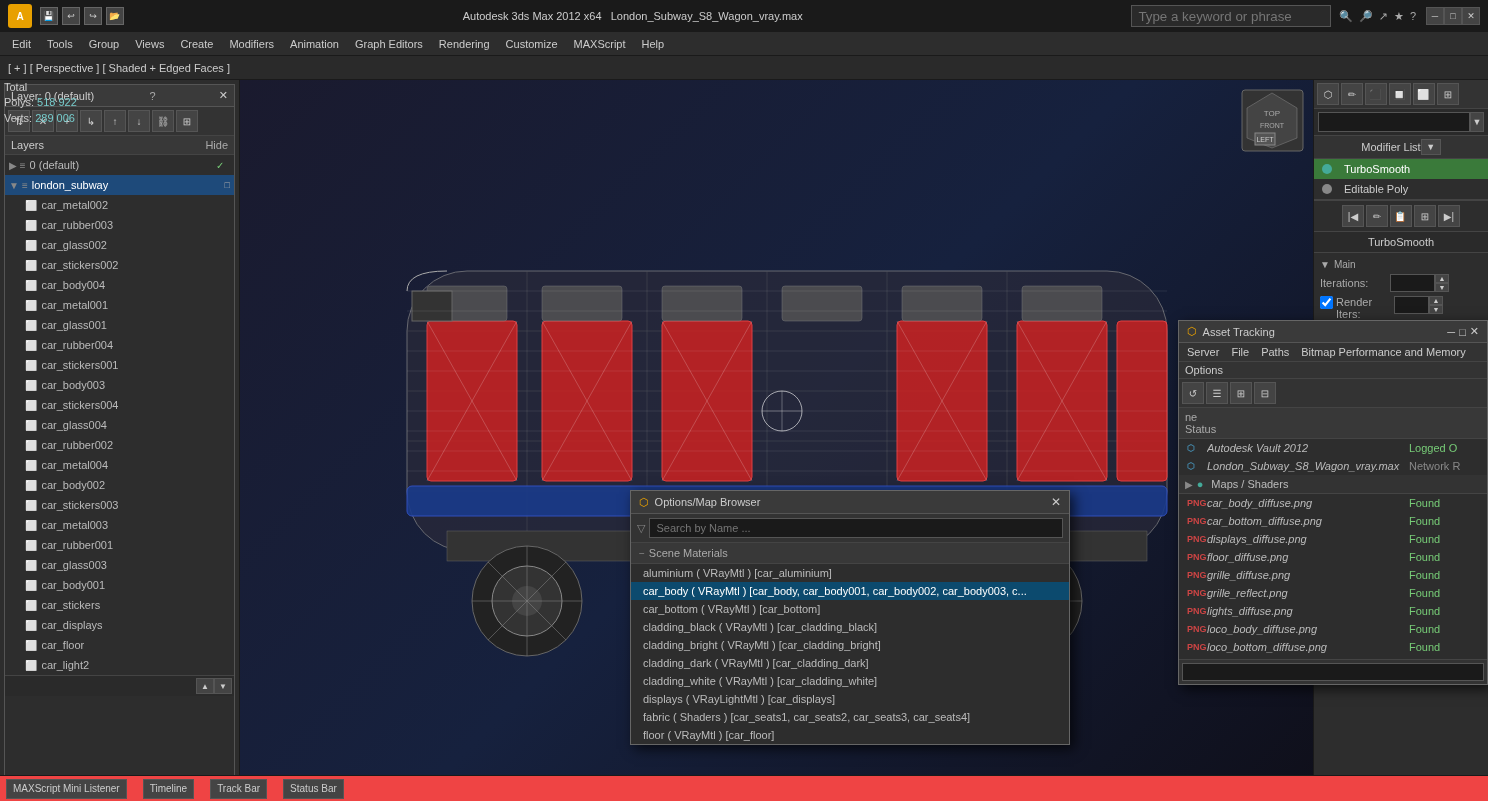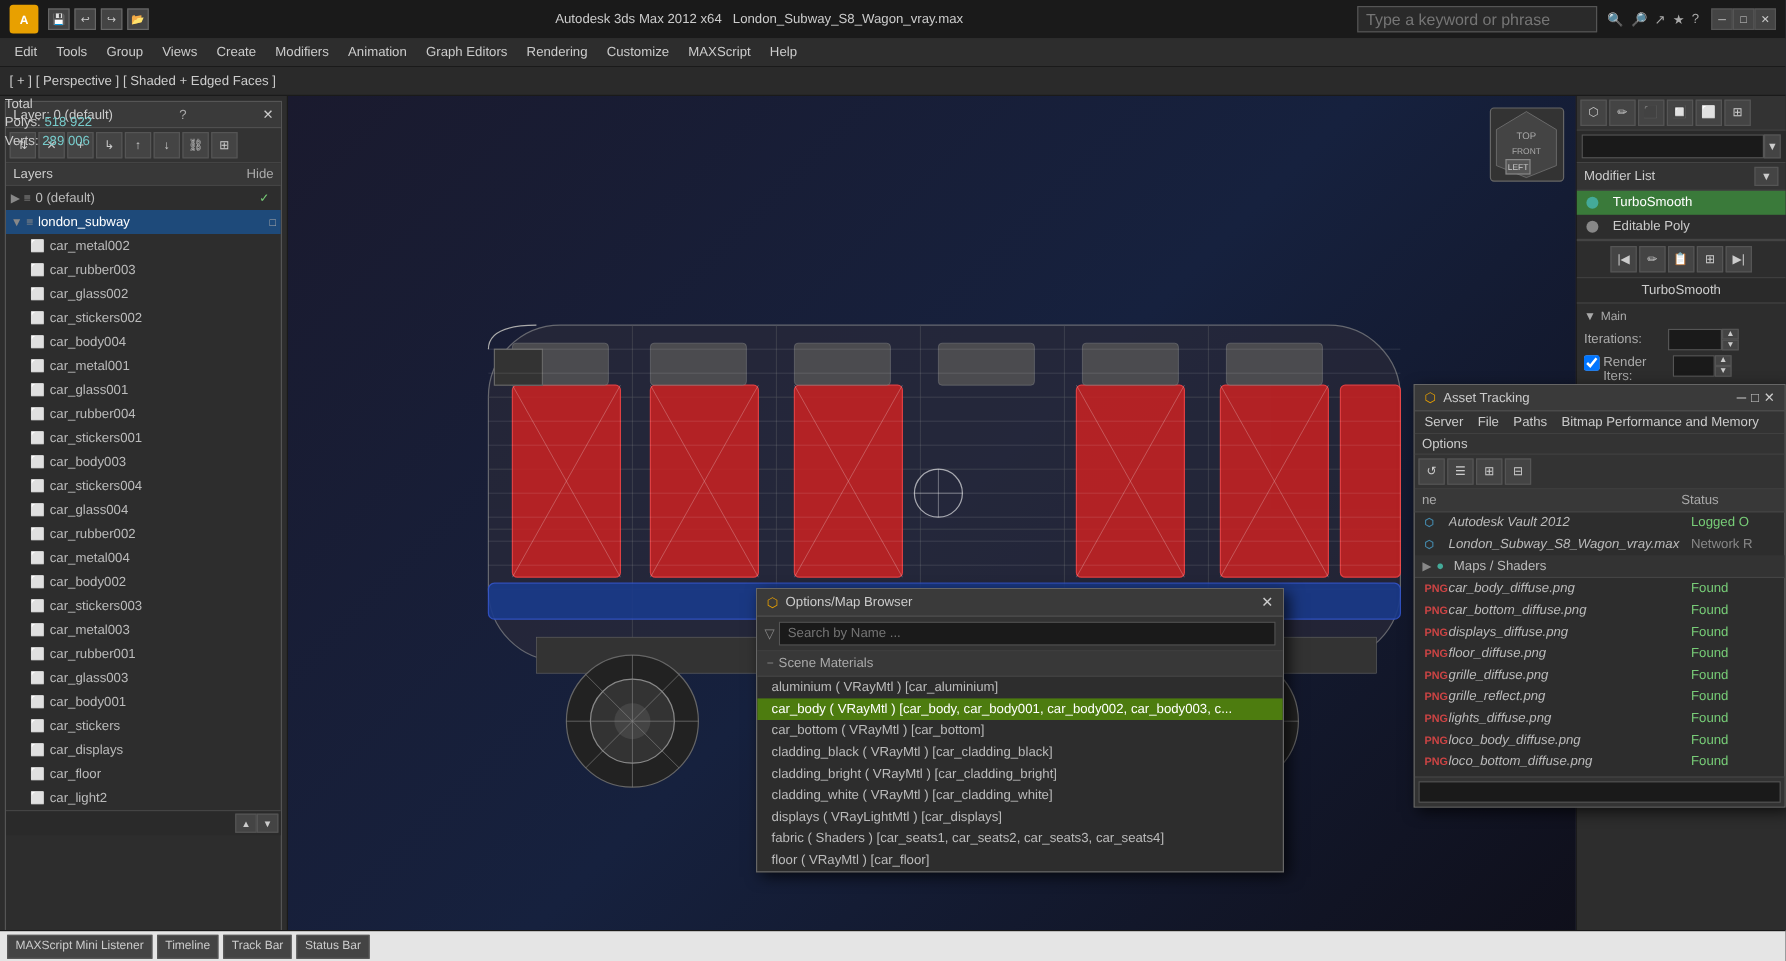--- a/index.html
+++ b/index.html
@@ -77,53 +77,53 @@
     #mat-browser-header { background: #3a3a3a; padding: 4px 8px; display: flex; align-items: center; justify-content: space-between; border-bottom: 1px solid #555; cursor: move; }
     #mat-browser-header .mat-title { color: #ccc; font-size: 11px; display: flex; align-items: center; gap: 6px; }
     #mat-browser-header .mat-close { background: none; border: none; color: #ccc; cursor: pointer; font-size: 12px; }
     #mat-search { padding: 4px 6px; background: #333; border-bottom: 1px solid #444; display: flex; align-items: center; gap: 4px; }
     #mat-search .filter-icon { color: #888; font-size: 11px; }
     #mat-search input { flex: 1; background: #1a1a1a; border: 1px solid #555; color: #ccc; padding: 2px 6px; height: 20px; font-size: 11px; }
     #mat-section-header { padding: 4px 8px; background: #383838; border-bottom: 1px solid #444; display: flex; align-items: center; gap: 4px; }
     #mat-section-header .collapse-icon { color: #888; font-size: 10px; }
     #mat-section-header .section-title { color: #aaa; font-size: 11px; text-align: right; }
     .mat-item { padding: 3px 12px; font-size: 11px; color: #bbb; cursor: pointer; }
-    .mat-item.selected { background: #4d7c0f; color: white; }
+    .mat-item.selected { background: #0c4a6e; color: white; }
     #mat-list { overflow-y: auto; max-height: 220px; }
     #mat-list::-webkit-scrollbar { width: 8px; background: #2a2a2a; }
     #mat-list::-webkit-scrollbar-thumb { background: #555; }
 
     
     #asset-tracking { position: absolute; right: 0; top: 320px; width: 310px; background: #2d2d2d; border: 1px solid #666; z-index: 20; box-shadow: 4px 4px 12px rgba(0,0,0,0.7); }
     #asset-header { background: #3a3a3a; padding: 4px 8px; display: flex; align-items: center; justify-content: space-between; border-bottom: 1px solid #555; cursor: move; }
     #asset-header .asset-title { color: #ccc; font-size: 11px; display: flex; align-items: center; gap: 6px; }
     #asset-header .asset-controls { display: flex; gap: 4px; }
     #asset-header .asset-controls button { background: none; border: none; color: #ccc; cursor: pointer; font-size: 11px; }
     #asset-menubar { display: flex; padding: 2px 4px; border-bottom: 1px solid #444; gap: 4px; background: #333; }
     #asset-menubar .am-item { color: #ccc; font-size: 11px; cursor: pointer; padding: 1px 4px; }
     #asset-toolbar { display: flex; gap: 2px; padding: 3px; border-bottom: 1px solid #444; background: #333; }
     #asset-toolbar button { background: #444; border: 1px solid #555; color: #ccc; width: 22px; height: 22px; cursor: pointer; font-size: 10px; }
-    #asset-table-header { display: flex; padding: 3px 6px; background: #383838; border-bottom: 1px solid #444; font-size: 11px; color: #aaa; }
+    #asset-table-header { display: flex; padding: 3px 6px; background: #383838; border-bottom: 1px solid #444; font-size: 11px; color: #aaa; flex-direction: column; }
     #asset-table-header .col-name { flex: 1; }
     #asset-table-header .col-status { width: 80px; text-align: left; }
     .asset-group { padding: 3px 6px; background: #333; border-bottom: 1px solid #444; font-size: 11px; color: #bbb; display: flex; align-items: center; gap: 4px; cursor: pointer; }
     .asset-group .ag-icon { color: #888; font-size: 10px; }
     .asset-item { display: flex; align-items: center; padding: 2px 8px; font-size: 11px; color: #bbb; cursor: pointer; height: 18px; }
     .asset-item .ai-type { width: 20px; color: #c44; font-size: 9px; font-weight: bold; flex-shrink: 0; }
     .asset-item .ai-name { flex: 1; overflow: hidden; text-overflow: ellipsis; white-space: nowrap; font-style: italic; }
     .asset-item .ai-status { width: 70px; color: #7c7; font-size: 11px; }
     .asset-item .ai-status.network { color: #888; }
     #asset-list { overflow-y: auto; max-height: 220px; }
     #asset-list::-webkit-scrollbar { width: 8px; background: #2a2a2a; }
     #asset-list::-webkit-scrollbar-thumb { background: #555; }
     #asset-footer { display: flex; padding: 3px; border-top: 1px solid #444; background: #333; }
     #asset-footer input { flex: 1; background: #1a1a1a; border: 1px solid #555; color: #ccc; padding: 2px 4px; height: 18px; font-size: 11px; }
 
     
-    #bottom-bar { position: absolute; bottom: 0; left: 0; right: 0; height: 26px; background: #e5e5e5; border-top: 1px solid #1a1a1a; display: flex; align-items: center; padding: 0 6px; gap: 4px; z-index: 30; }
+    #bottom-bar { position: absolute; bottom: 0; left: 0; right: 0; height: 26px; background: #ef4444; border-top: 1px solid #1a1a1a; display: flex; align-items: center; padding: 0 6px; gap: 16px; z-index: 30; }
     #bottom-bar button { background: #444; border: 1px solid #555; color: #ccc; height: 20px; padding: 0 6px; cursor: pointer; font-size: 10px; }
 
     
     .mod-pan-nav { display: flex; gap: 2px; padding: 4px; border-top: 1px solid #444; justify-content: center; }
     .mod-pan-nav button { background: #444; border: 1px solid #555; color: #ccc; width: 22px; height: 22px; cursor: pointer; font-size: 10px; }
 
     .viewport-bg { width: 100%; height: 100%; background: linear-gradient(135deg, #1a1a2e 0%, #16213e 50%, #0f0f1a 100%); }
   </style>
 </head>
 <body>
@@ -448,21 +448,21 @@
       <button style="background:#444;border:1px solid #555;color:#ccc;width:22px;height:22px;cursor:pointer;font-size:10px;">🔲</button>
       <button style="background:#444;border:1px solid #555;color:#ccc;width:22px;height:22px;cursor:pointer;font-size:10px;">⬜</button>
       <button style="background:#444;border:1px solid #555;color:#ccc;width:22px;height:22px;cursor:pointer;font-size:10px;">⊞</button>
     </div>
 
     <div id="modifier-name-bar" style="display:flex; align-items:center; padding:3px 4px; background:#2a2a2a; border-bottom:1px solid #444;">
       <input type="text" style="background: rgb(26, 26, 26); border: 1px solid rgb(85, 85, 85); color: rgb(204, 204, 204); padding: 2px 4px; flex: 1 1 0%; font-size: 11px; height: 20px;">
       <button style="background:#444;border:1px solid #555;color:#ccc;width:20px;height:20px;cursor:pointer;font-size:9px;">▼</button>
     </div>
 
-    <div id="modifier-list-label" style="padding:3px 6px; background:#333; border-bottom:1px solid #444; color:#ccc; font-size:11px; display:flex; align-items:center; justify-content:space-between;">
+    <div id="modifier-list-label" style="padding:3px 6px; background:#333; border-bottom:1px solid #444; color:#ccc; font-size:11px; display:flex; align-items:center; justify-content:center;">
       <span>Modifier List</span>
       <button style="background:#444;border:1px solid #555;color:#ccc;width:20px;height:16px;cursor:pointer;font-size:9px;">▼</button>
     </div>
 
     <div style="border-bottom:1px solid #444;">
       <div class="modifier-stack-item selected" style="display:flex; align-items:center; padding:4px 8px; background:#3a7a3a; color:white; cursor:pointer;">
         <span style="width:10px;height:10px;background:#4a9;border-radius:50%;margin-right:6px;"></span>
         <span>TurboSmooth</span>
       </div>
       <div class="modifier-stack-item" style="display:flex; align-items:center; padding:4px 8px; cursor:pointer; color:#ccc;">
@@ -525,20 +525,21 @@
     <span class="collapse-icon">−</span>
     <span class="section-title">Scene Materials</span>
   </div>
   <div id="mat-list">
 
   <div class="mat-item">aluminium ( VRayMtl ) [car_aluminium]</div>
       <div class="mat-item selected">car_body ( VRayMtl ) [car_body, car_body001, car_body002, car_body003, c...</div>
       <div class="mat-item">car_bottom ( VRayMtl ) [car_bottom]</div>
       <div class="mat-item">cladding_black ( VRayMtl ) [car_cladding_black]</div>
       <div class="mat-item">cladding_bright ( VRayMtl ) [car_cladding_bright]</div>
+      <div class="mat-item">cladding_dark ( VRayMtl ) [car_cladding_dark]</div>
       <div class="mat-item">cladding_white ( VRayMtl ) [car_cladding_white]</div>
       <div class="mat-item">displays ( VRayLightMtl ) [car_displays]</div>
       <div class="mat-item">fabric ( Shaders ) [car_seats1, car_seats2, car_seats3, car_seats4]</div>
       <div class="mat-item">floor ( VRayMtl ) [car_floor]</div>
     </div>
 </div>
 
 <div id="asset-tracking">
   <div id="asset-header">
     <div class="asset-title">

